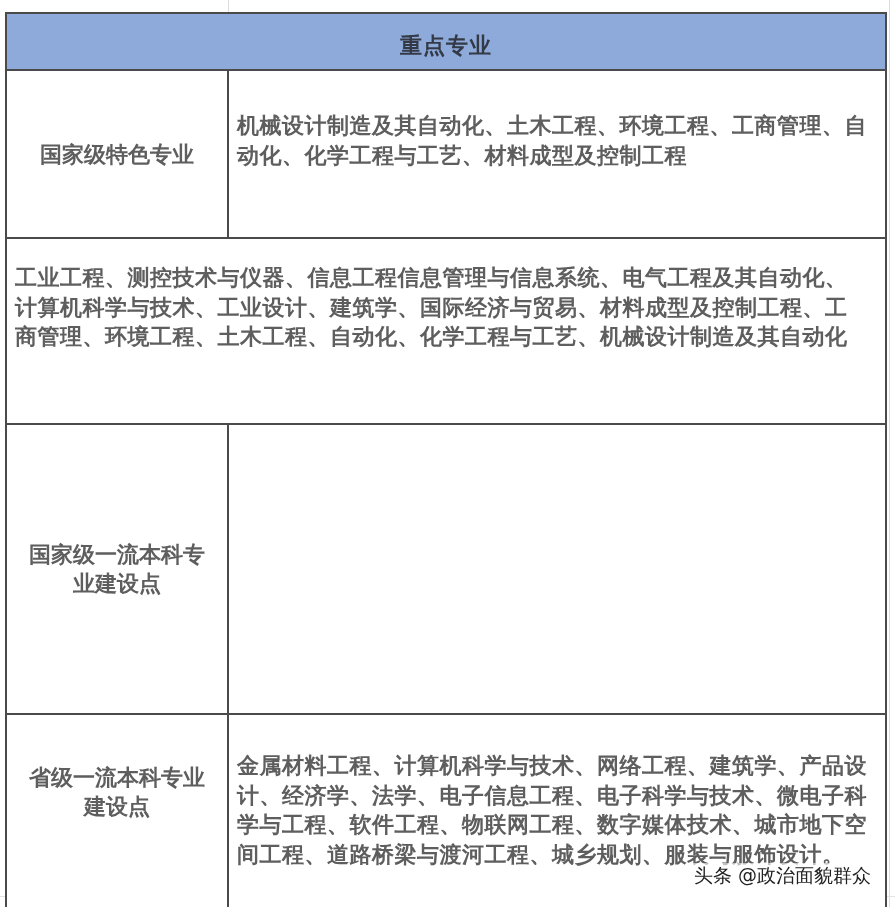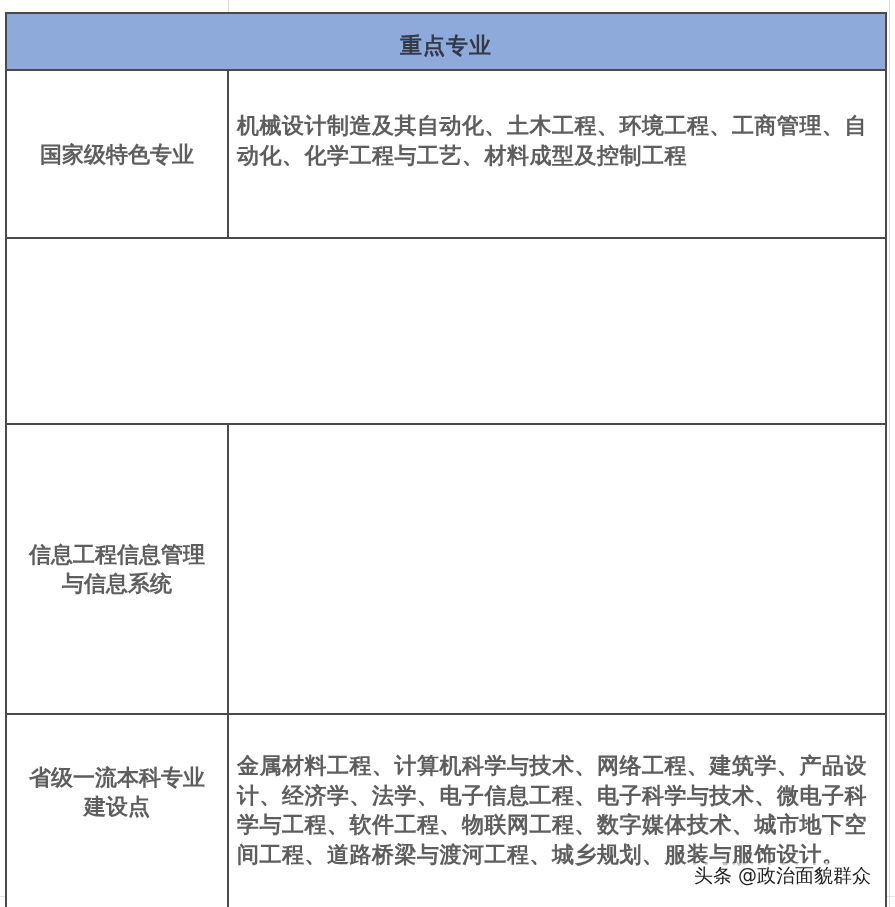--- a/index.html
+++ b/index.html
@@ -113,24 +113,25 @@
   <div class="header">
     <span class="header-title">重点专业</span>
   </div>
 
   <div class="row" style="height:168px">
     <div class="cat">国家级特色专业</div>
     <div class="majors" style="padding-top:40px">机械设计制造及其自动化、土木工程、环境工程、工商管理、自动化、化学工程与工艺、材料成型及控制工程</div>
   </div>
 
   <div class="row" style="height:186px">
+    <div class="majors" style="padding-top:24px">工业工程、测控技术与仪器、信息工程信息管理与信息系统、电气工程及其自动化、计算机科学与技术、工业设计、建筑学、国际经济与贸易、材料成型及控制工程、工商管理、环境工程、土木工程、自动化、化学工程与工艺、机械设计制造及其自动化</div>
   </div>
 
   <div class="row" style="height:290px">
-    <div class="cat">信息工程信息管理与信息系统</div>
+    <div class="cat">国家级一流本科专业建设点</div>
   </div>
 
   <div class="row" style="height:212px">
     <div class="cat top" style="padding-top:48px; padding-left:20px; padding-right:20px">省级一流本科专业建设点</div>
     <div class="majors" style="padding-top:36px">金属材料工程、计算机科学与技术、网络工程、建筑学、产品设计、经济学、法学、电子信息工程、电子科学与技术、微电子科学与工程、软件工程、物联网工程、数字媒体技术、城市地下空间工程、道路桥梁与渡河工程、城乡规划、服装与服饰设计。</div>
   </div>
 </div>
 
 <div class="watermark">头条 @政治面貌群众</div>
 

